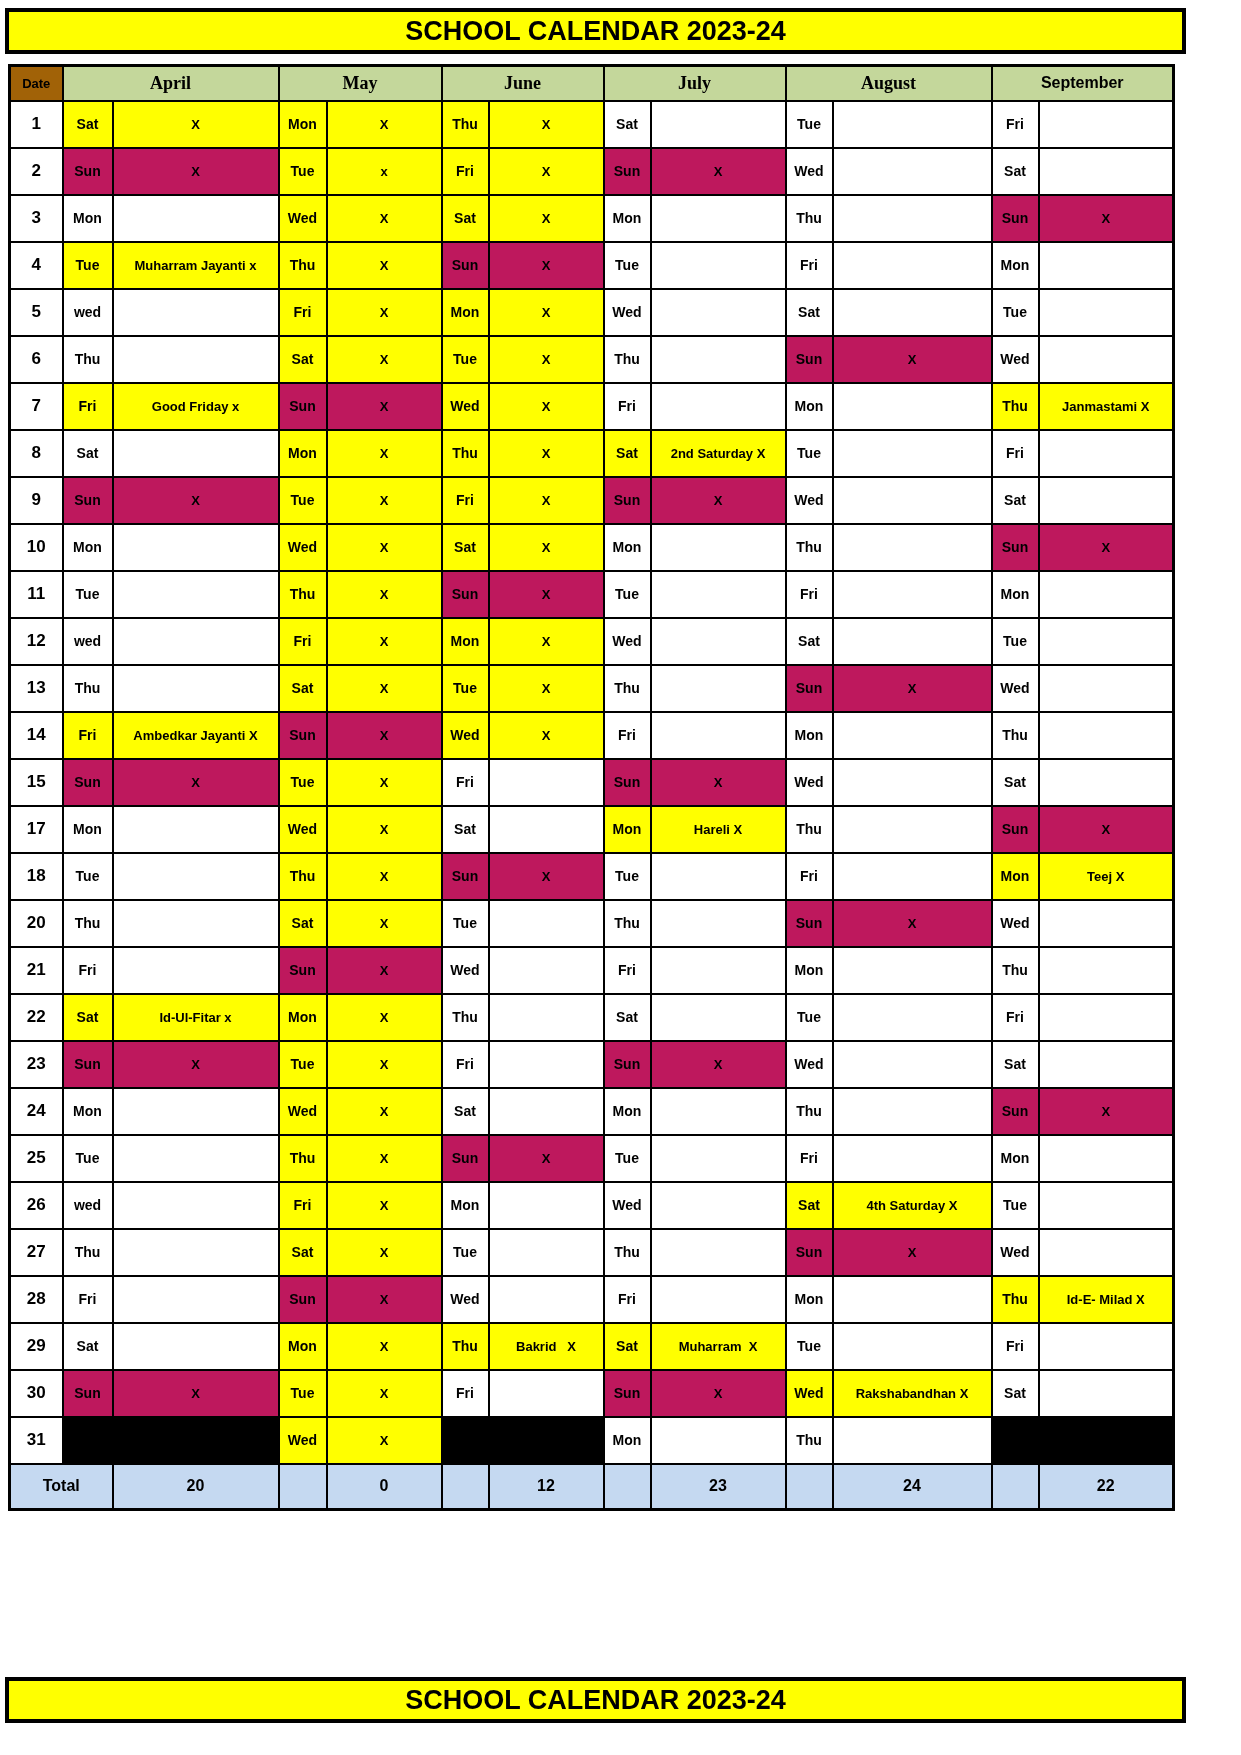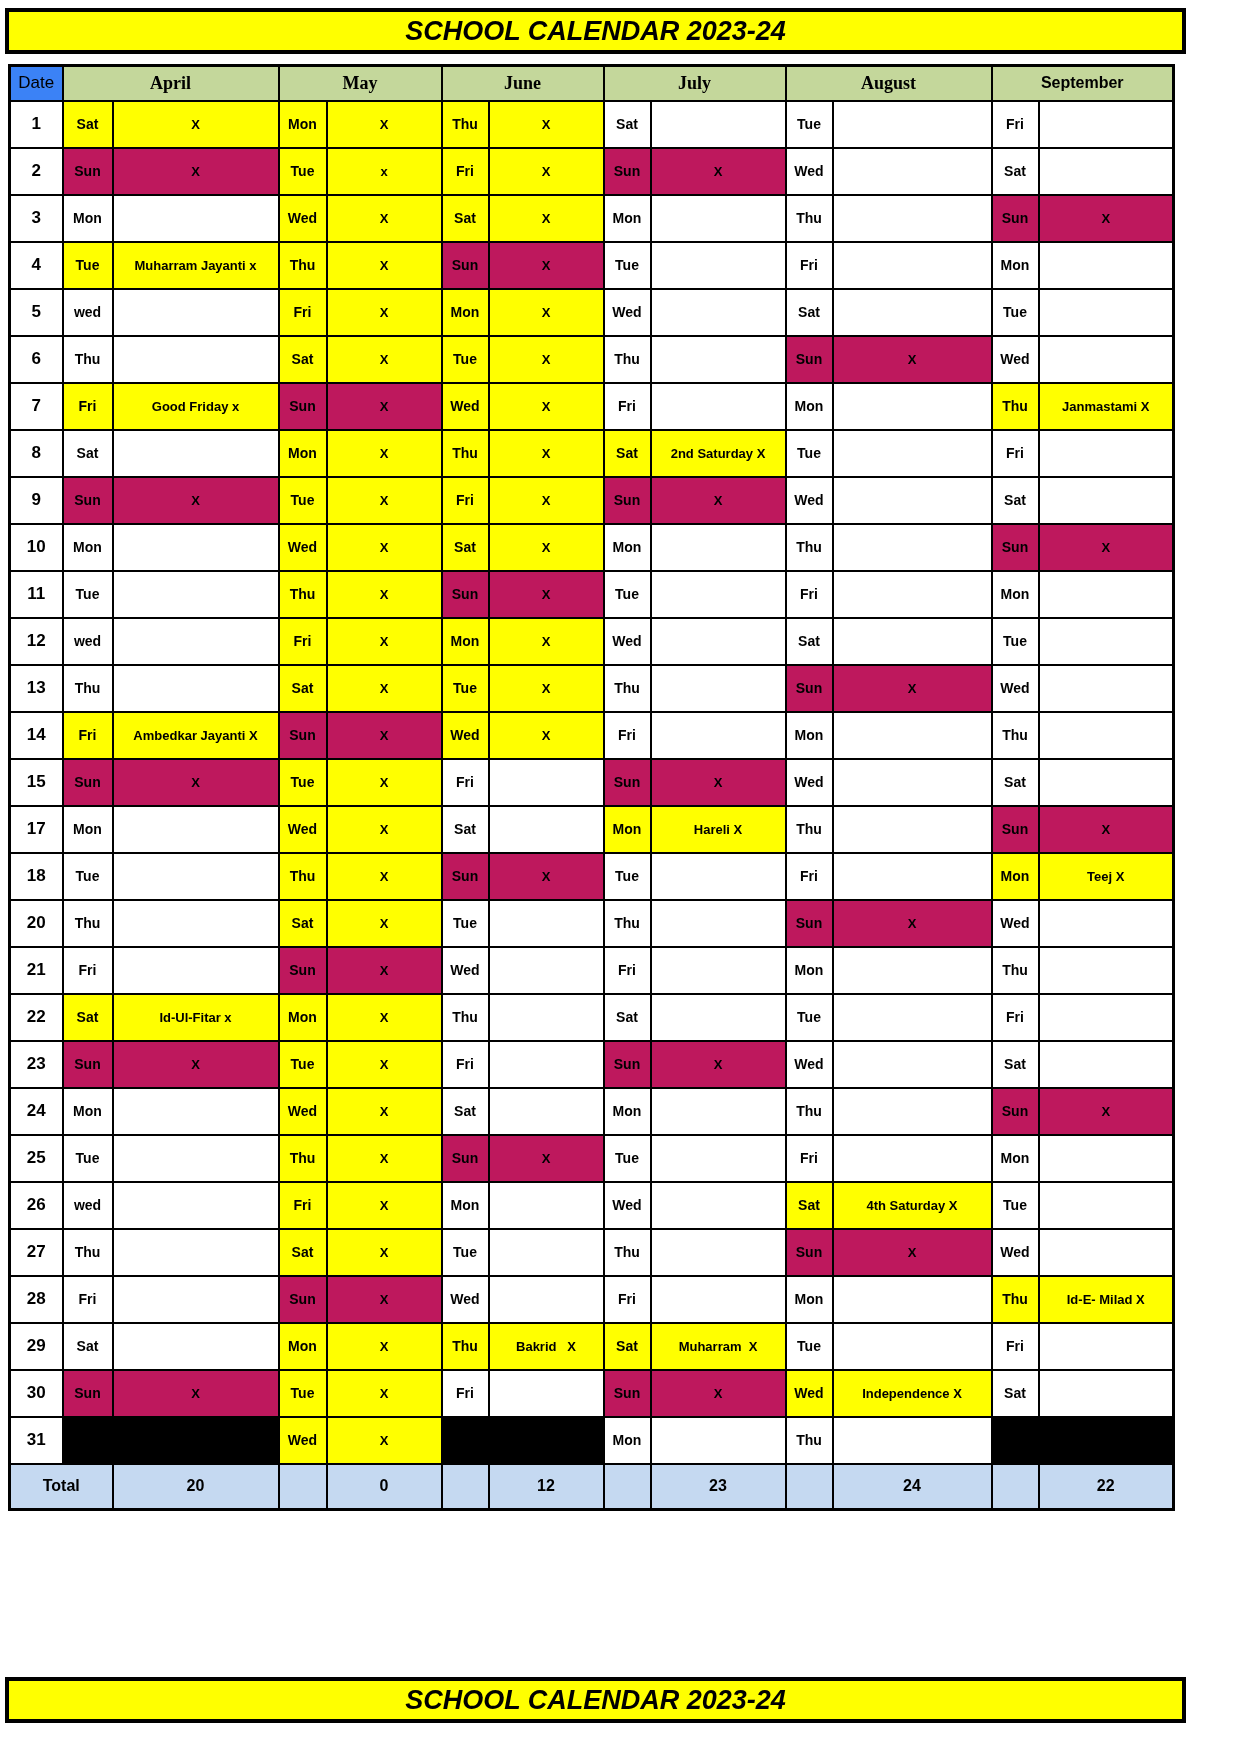--- a/index.html
+++ b/index.html
@@ -8,38 +8,37 @@
     background:#ffffff;
     font-family:"Liberation Sans", sans-serif;
     position:relative;
   }
   .title-bar{
     position:absolute;left:5px;width:1173px;height:38px;
     background:#ffff00;border:4px solid #000;
     display:flex;align-items:center;justify-content:center;
     font-size:27px;font-weight:700;color:#000;
     font-family:"Liberation Sans", sans-serif;
-    font-style:italic;
   }
   #top-bar{top:8px;}
   #bottom-bar{top:1677px;}
   table.cal{
     position:absolute;left:8px;top:64px;
     border-collapse:collapse;table-layout:fixed;
     border:3px solid #000;
   }
   table.cal td, table.cal th{
     border:2px solid #000;
     padding:0;margin:0;
     text-align:center;vertical-align:middle;
     overflow:hidden;white-space:nowrap;
   }
   tr.hdr{height:35px;}
   th.datehdr{
-    background:#3b82f6;font-size:17px;font-weight:400;
+    background:#a16207;font-size:13px;font-weight:700;
     font-family:"Liberation Sans", sans-serif;
   }
   th.month{
     background:#c4d79b;font-size:18px;font-weight:700;
     font-family:"Liberation Serif", serif;
   }
   th.month.sans{font-family:"Liberation Sans", sans-serif;font-size:16px;}
   tbody tr{height:47px;}
   td.datecell{
     background:#ffffff;font-size:17px;font-weight:700;
@@ -500,21 +499,21 @@
         <td class="datecell">30</td>
         <td class="day r">Sun</td>
         <td class="note r">X</td>
         <td class="day y">Tue</td>
         <td class="note y">X</td>
         <td class="day w">Fri</td>
         <td class="note w"></td>
         <td class="day r">Sun</td>
         <td class="note r">X</td>
         <td class="day y">Wed</td>
-        <td class="note y">Independence X</td>
+        <td class="note y">Rakshabandhan X</td>
         <td class="day w">Sat</td>
         <td class="note w"></td>
       </tr>
       <tr>
         <td class="datecell">31</td>
         <td class="day b"></td>
         <td class="note b"></td>
         <td class="day y">Wed</td>
         <td class="note y">X</td>
         <td class="day b"></td>

